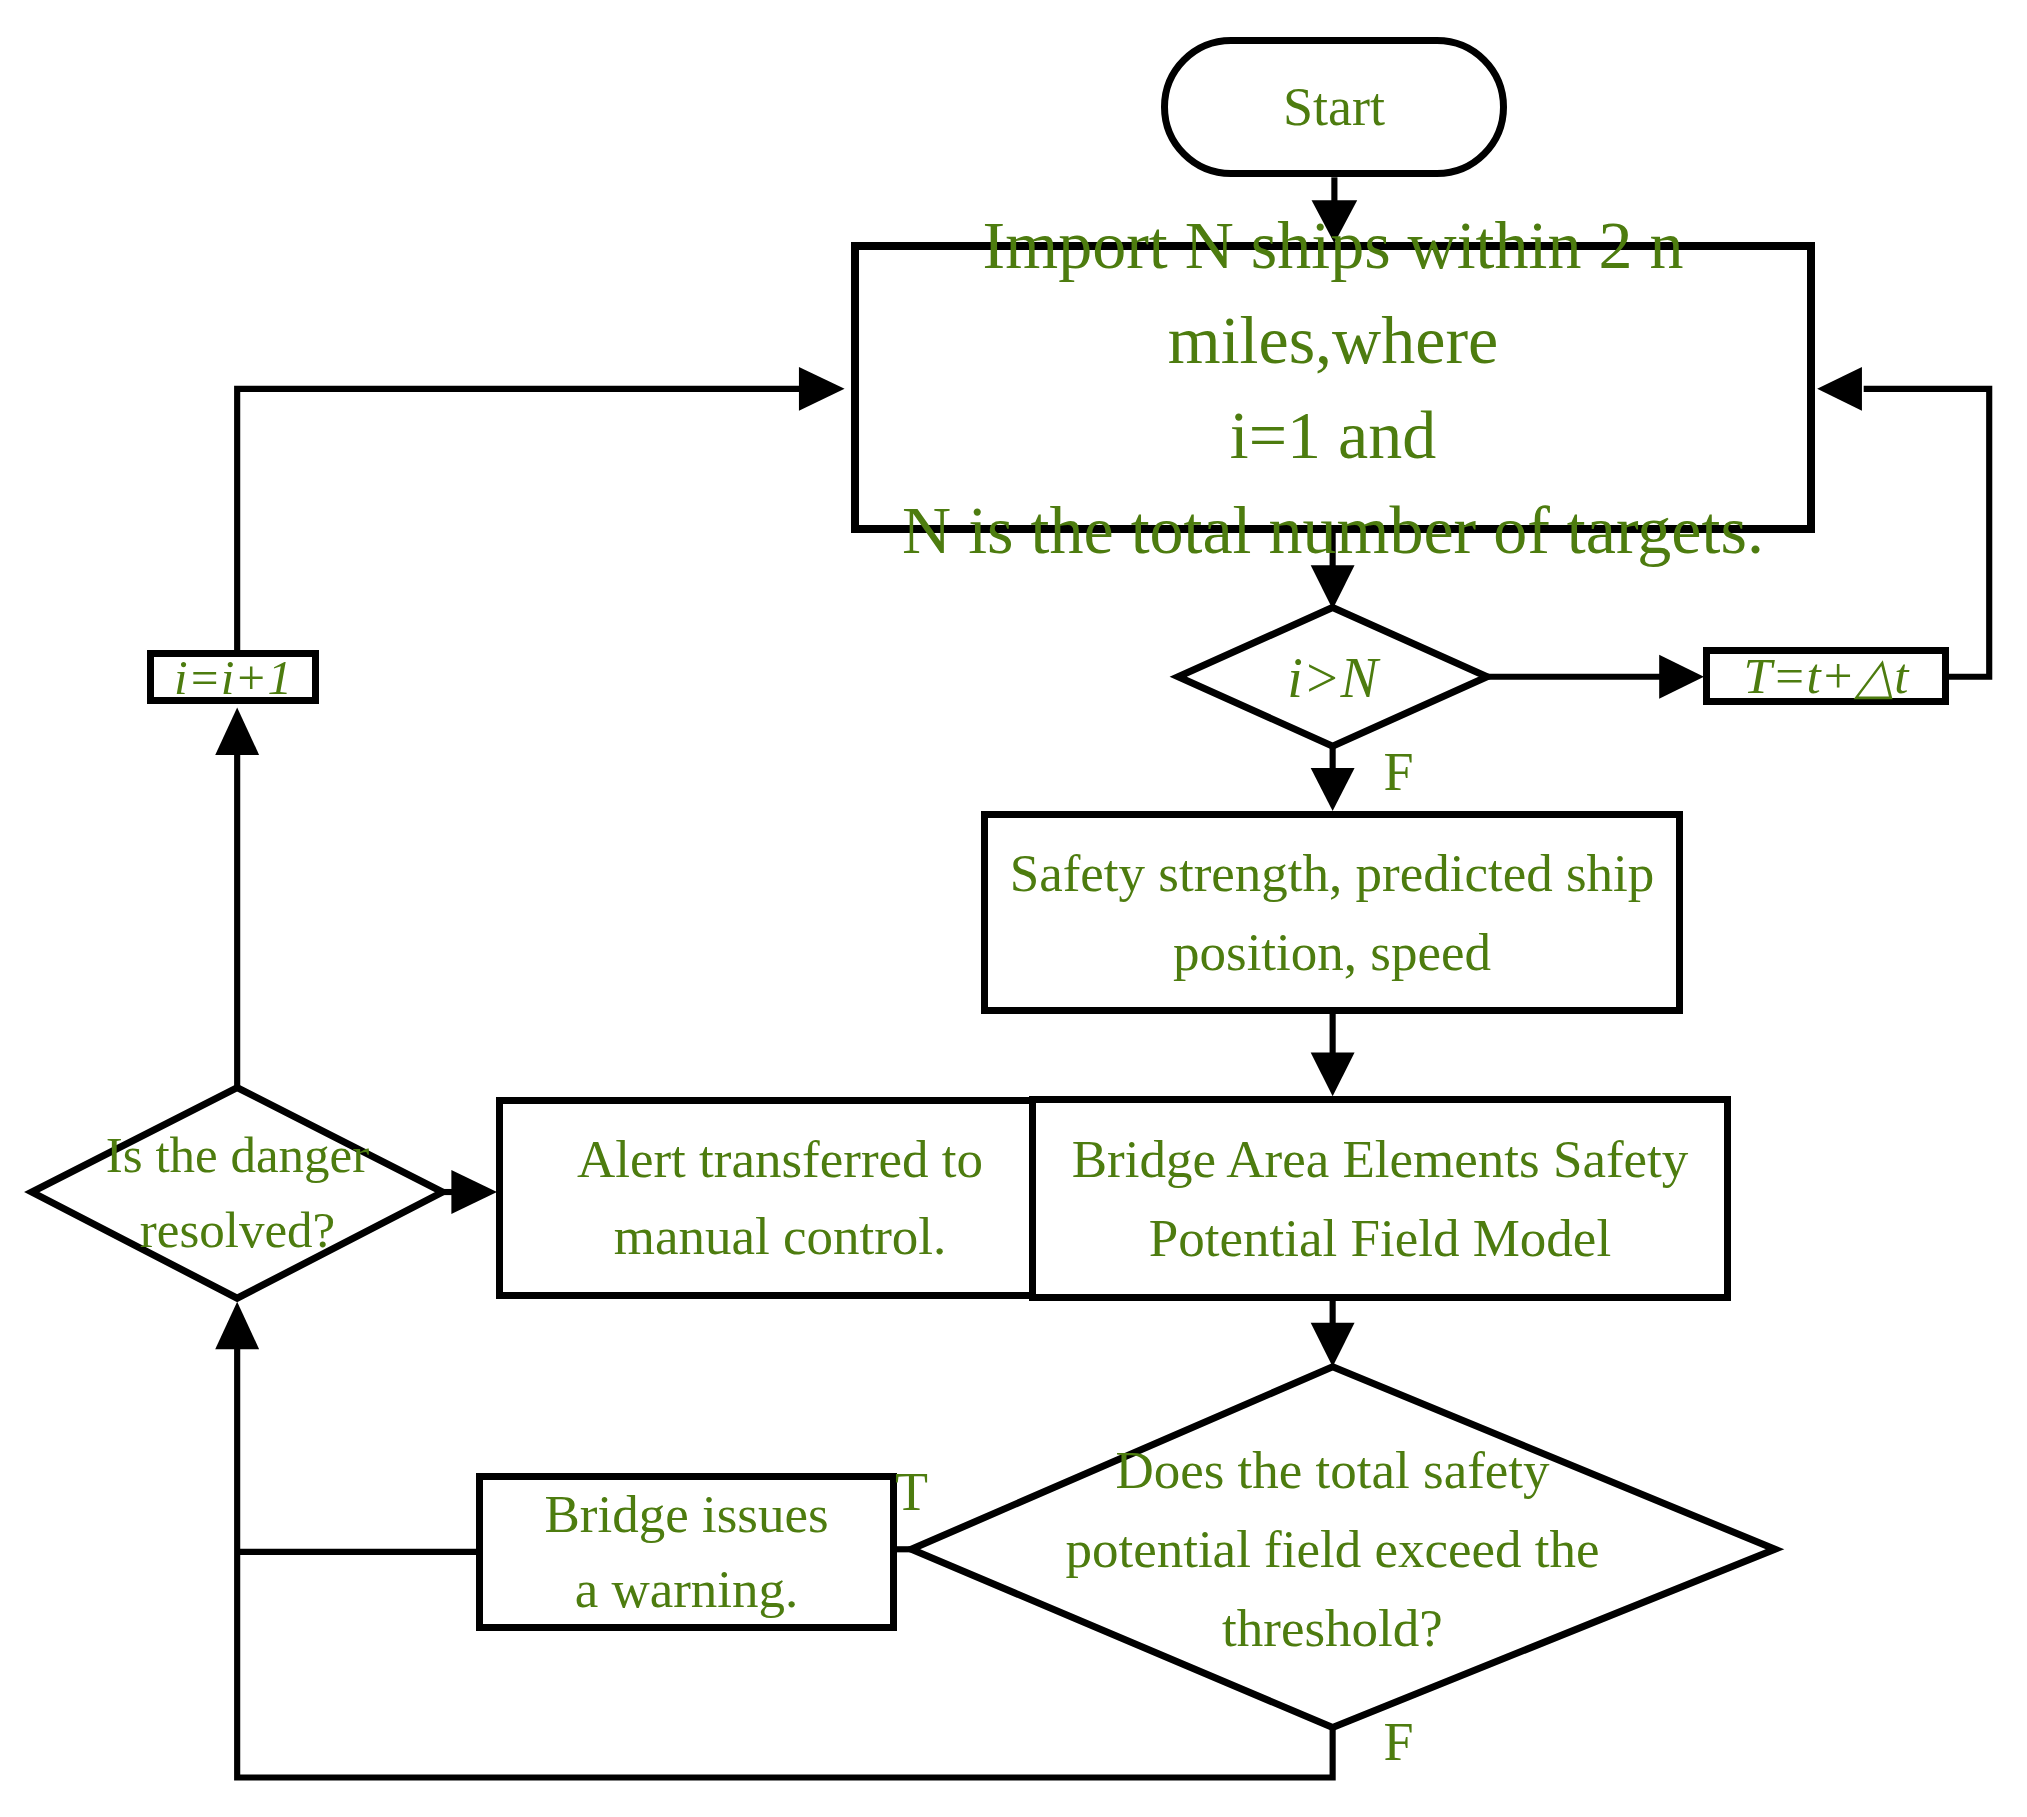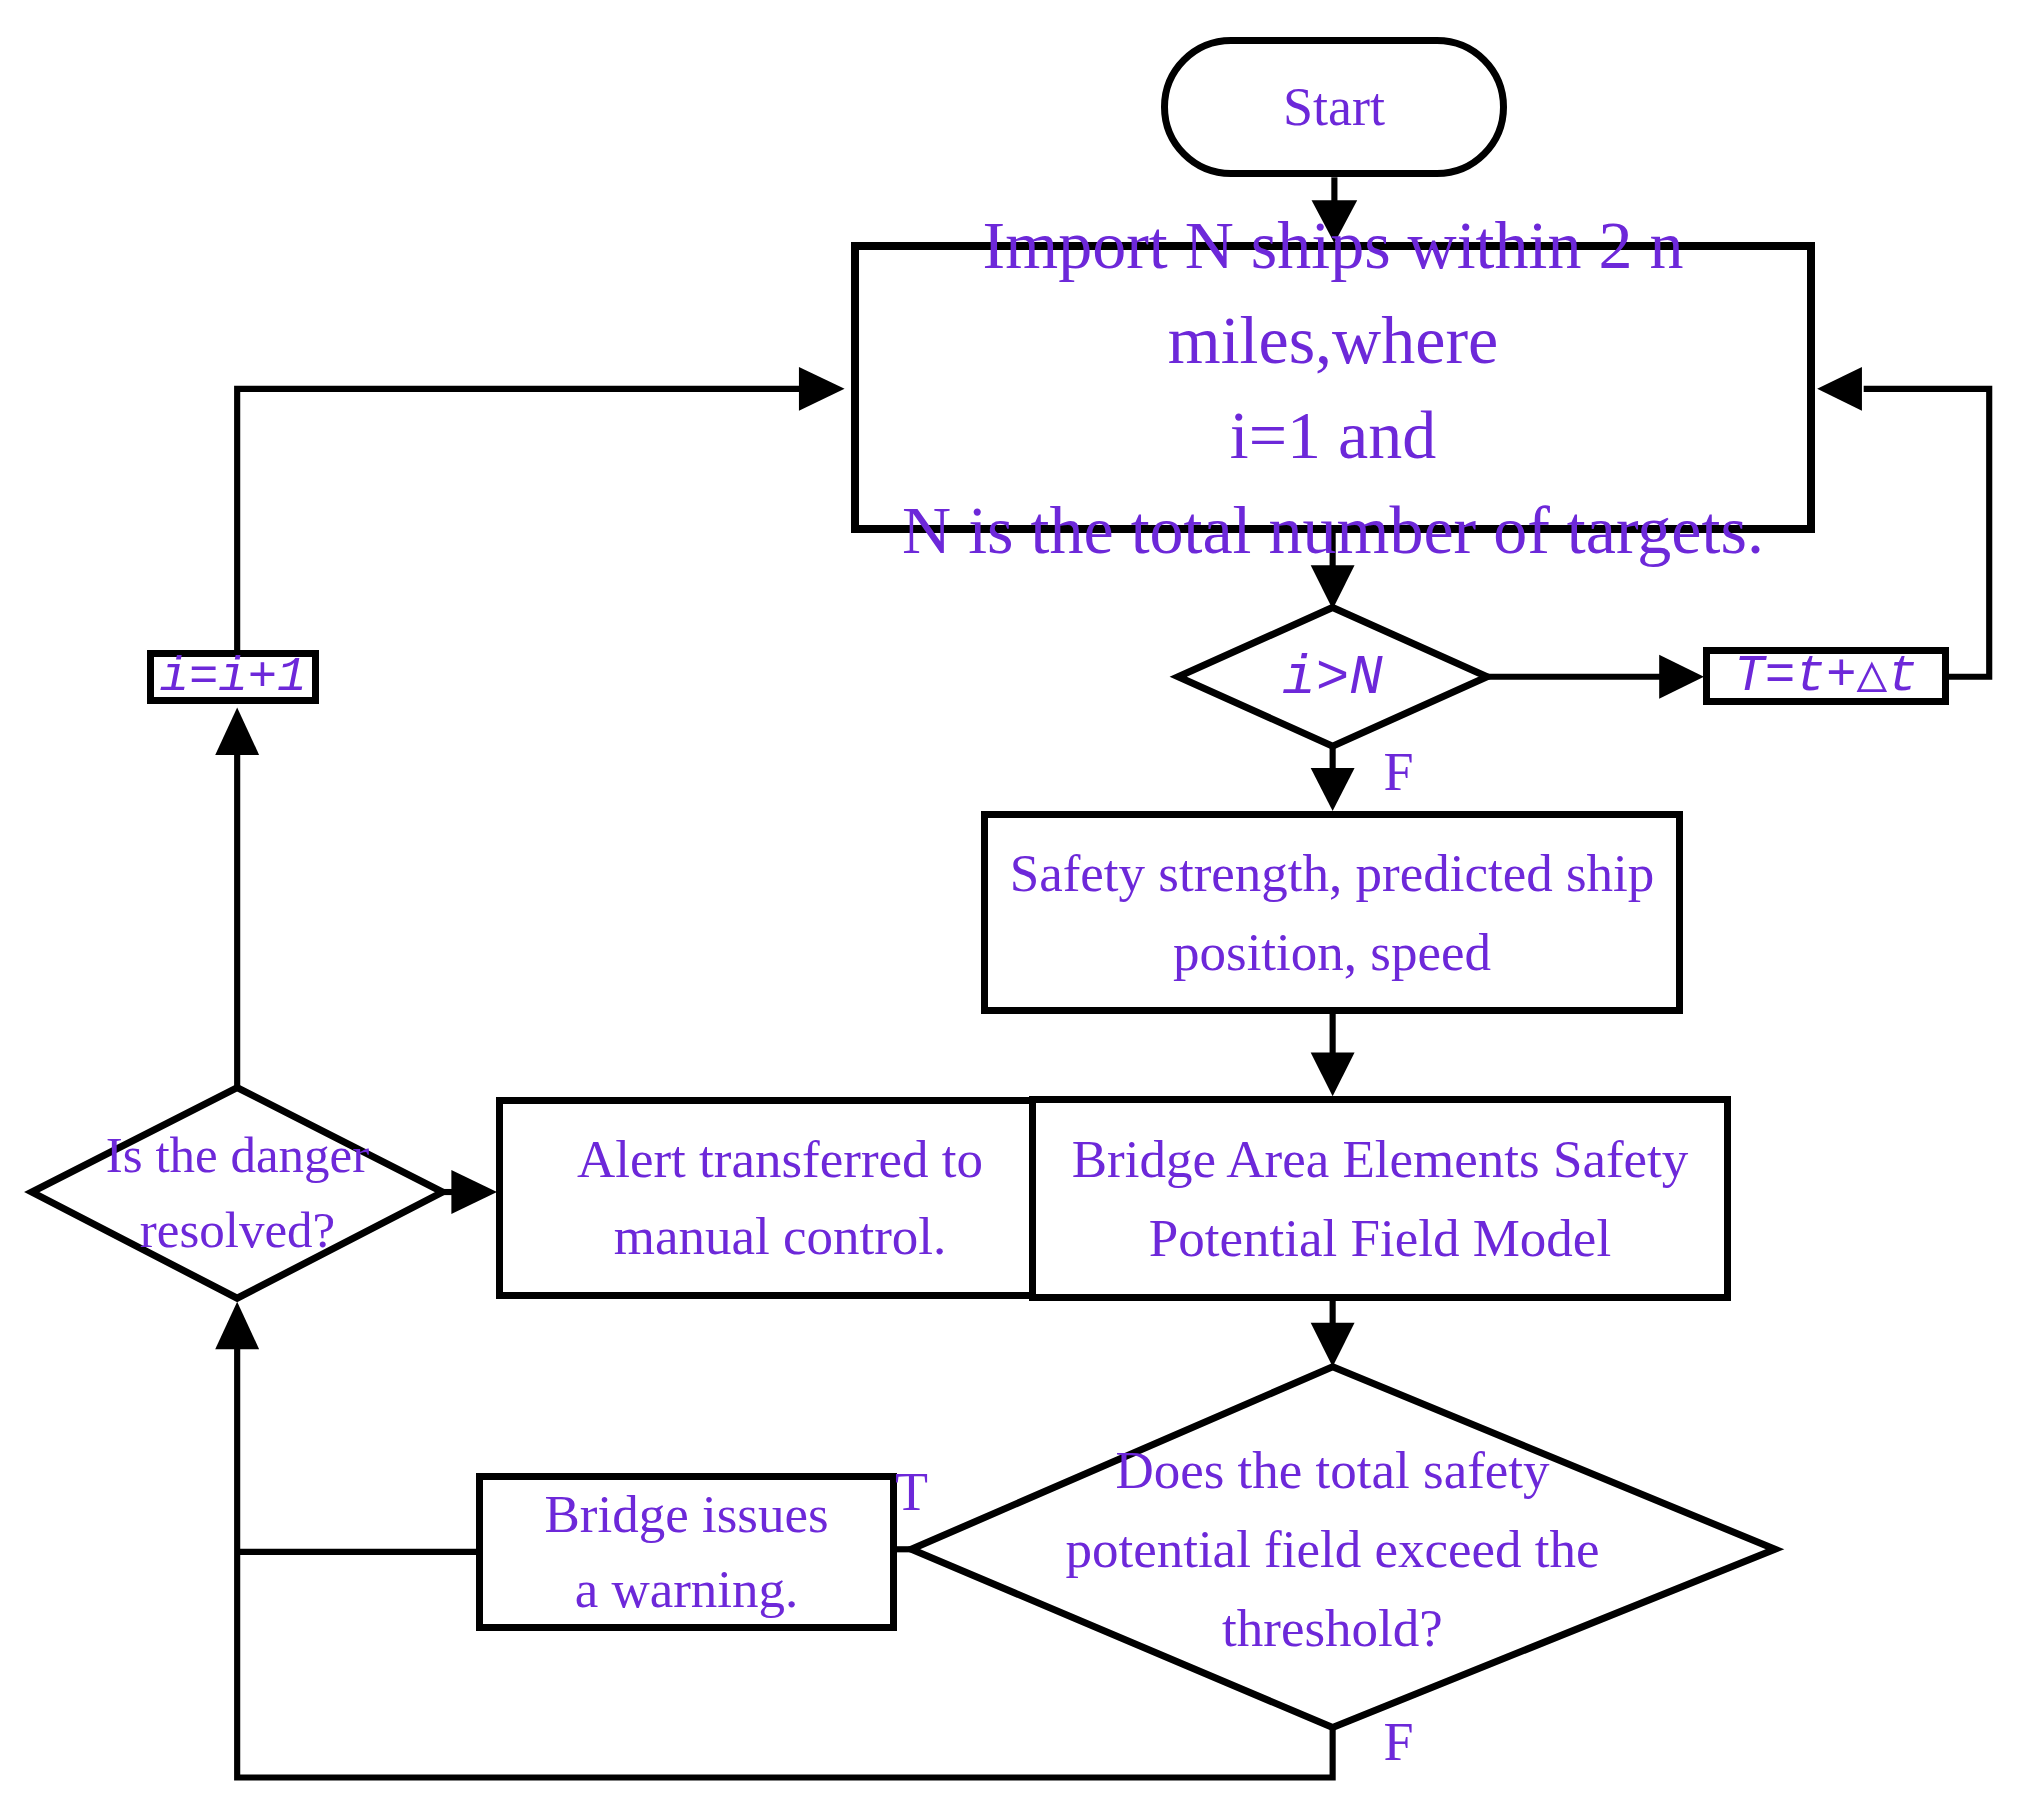--- a/index.html
+++ b/index.html
@@ -1,25 +1,25 @@
 <!DOCTYPE html>
 <html style="font-size:14px"><head>
 <meta charset="utf-8">
 <style>
   html,body{margin:0;padding:0;background:#ffffff;}
   #canvas{position:relative;width:2028px;height:1817px;background:#ffffff;
-          font-family:"Liberation Serif",serif;color:#6d28d9;}
+          font-family:"Liberation Serif",serif;color:#4d7c0f;}
   #wires{position:absolute;left:0;top:0;z-index:1;}
   .node{position:absolute;z-index:2;box-sizing:border-box;background:#ffffff;
         border:7px solid #000;display:flex;align-items:center;justify-content:center;
         text-align:center;white-space:pre-line;}
   .plain{position:absolute;z-index:3;display:flex;align-items:center;justify-content:center;
          text-align:center;white-space:pre-line;background:transparent;border:none;}
   .terminator{border-radius:75px;}
-  .it{font-style:italic;font-family:Liberation Mono, monospace;}
+  .it{font-style:italic;}
   
   #n-start   {left:1161px;top:37px;width:346px;height:140px;font-size:54px;}
   #n-import  {left:851px;top:242px;width:964px;height:291px;border-width:8px;
               font-size:68px;line-height:95px;}
   #n-tstep   {left:1703px;top:647px;width:246px;height:58px;font-size:51px;line-height:1;}
   #n-incr    {left:147px;top:650px;width:172px;height:54px;font-size:49px;line-height:1;}
   #n-field   {left:981px;top:811px;width:702px;height:203px;font-size:53px;line-height:79px;}
   #n-bridge  {left:981px;top:1096px;width:702px;height:205px;font-size:53px;line-height:79px;margin-left:48px;}
   #n-alert   {left:496px;top:1097px;width:540px;height:202px;font-size:53px;line-height:77px;padding-left:28px;}
   #n-warning {left:476px;top:1473px;width:421px;height:158px;font-size:53px;line-height:75px;}

